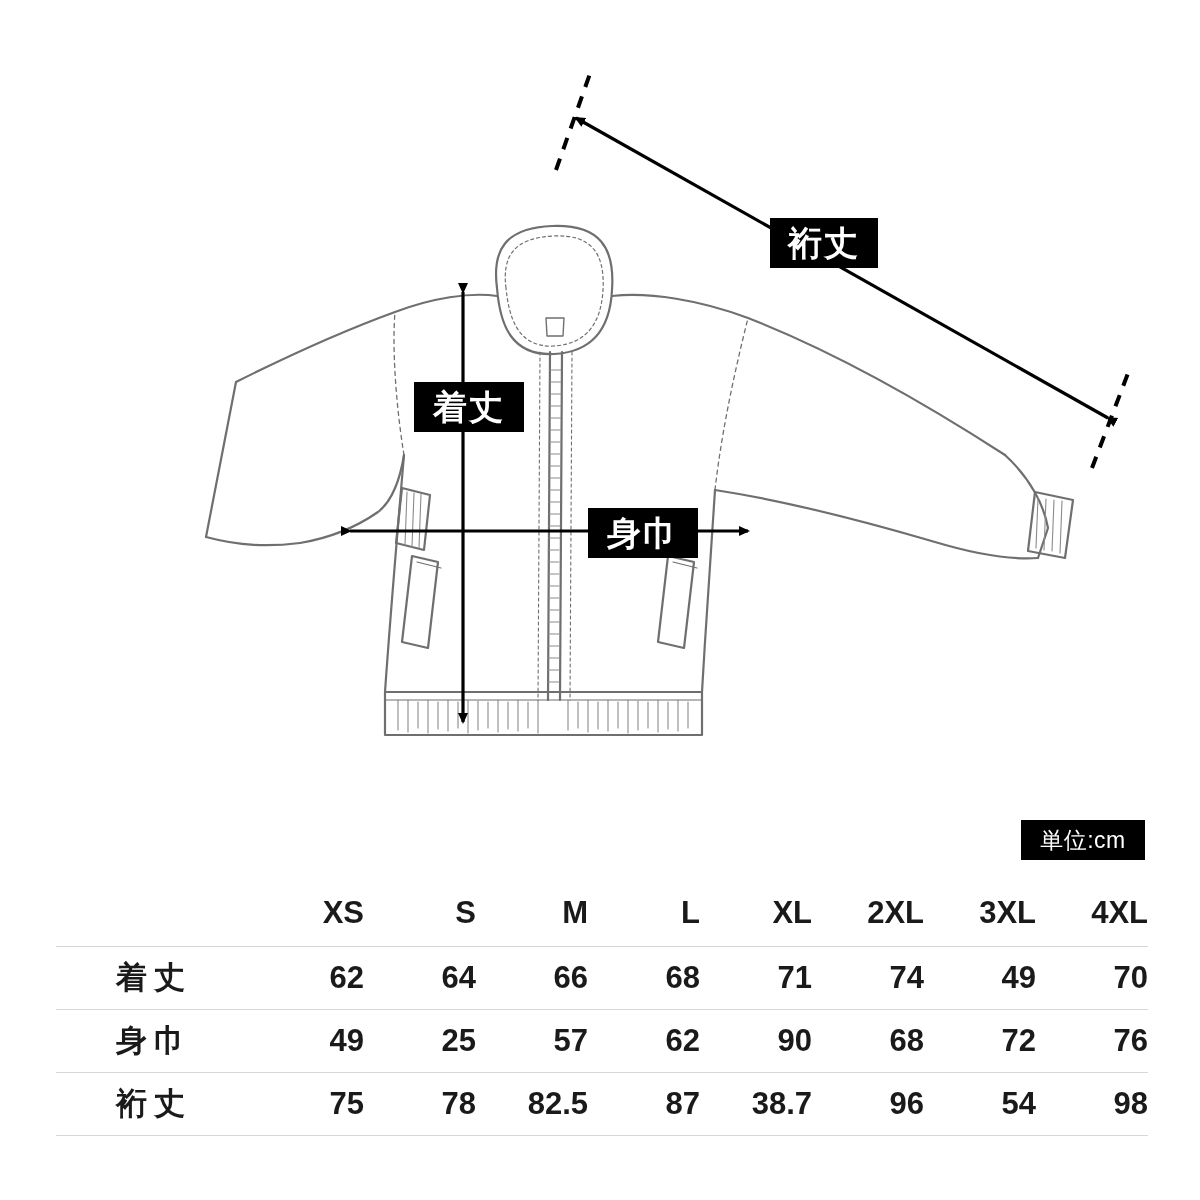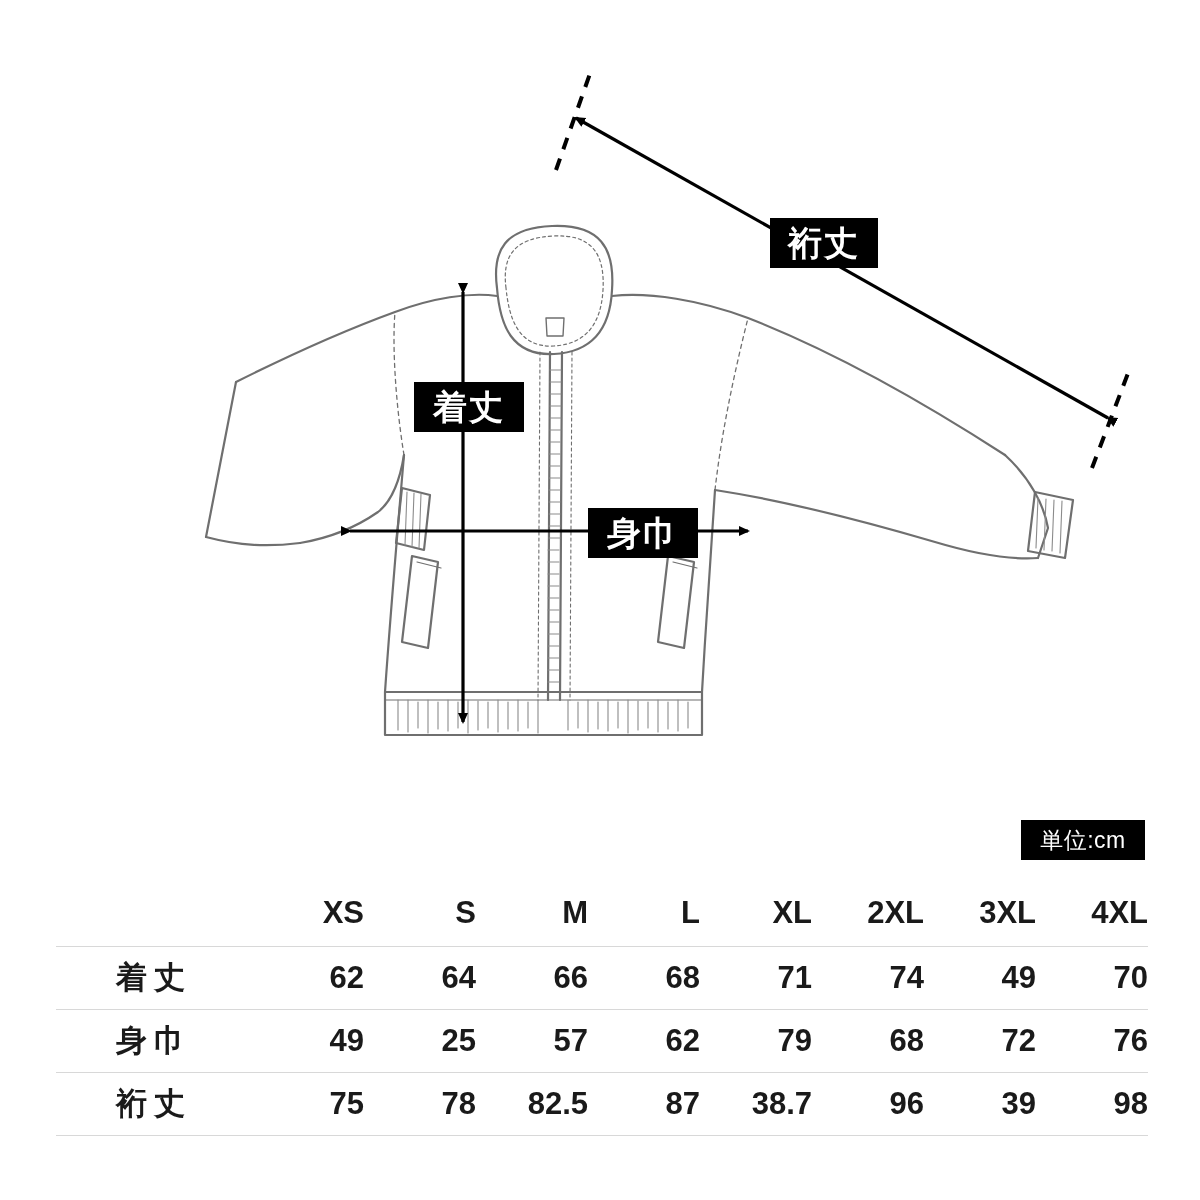--- a/index.html
+++ b/index.html
@@ -262,30 +262,30 @@
       <td>74</td>
       <td>49</td>
       <td>70</td>
     </tr>
     <tr>
       <td class="row-head">身巾</td>
       <td>49</td>
       <td>25</td>
       <td>57</td>
       <td>62</td>
-      <td>79</td>
+      <td>90</td>
       <td>68</td>
       <td>72</td>
       <td>76</td>
     </tr>
     <tr>
       <td class="row-head">裄丈</td>
       <td>75</td>
       <td>78</td>
       <td>82.5</td>
       <td>87</td>
       <td>38.7</td>
       <td>96</td>
-      <td>39</td>
+      <td>54</td>
       <td>98</td>
     </tr>
   </tbody>
 </table>
 
 </body></html>

